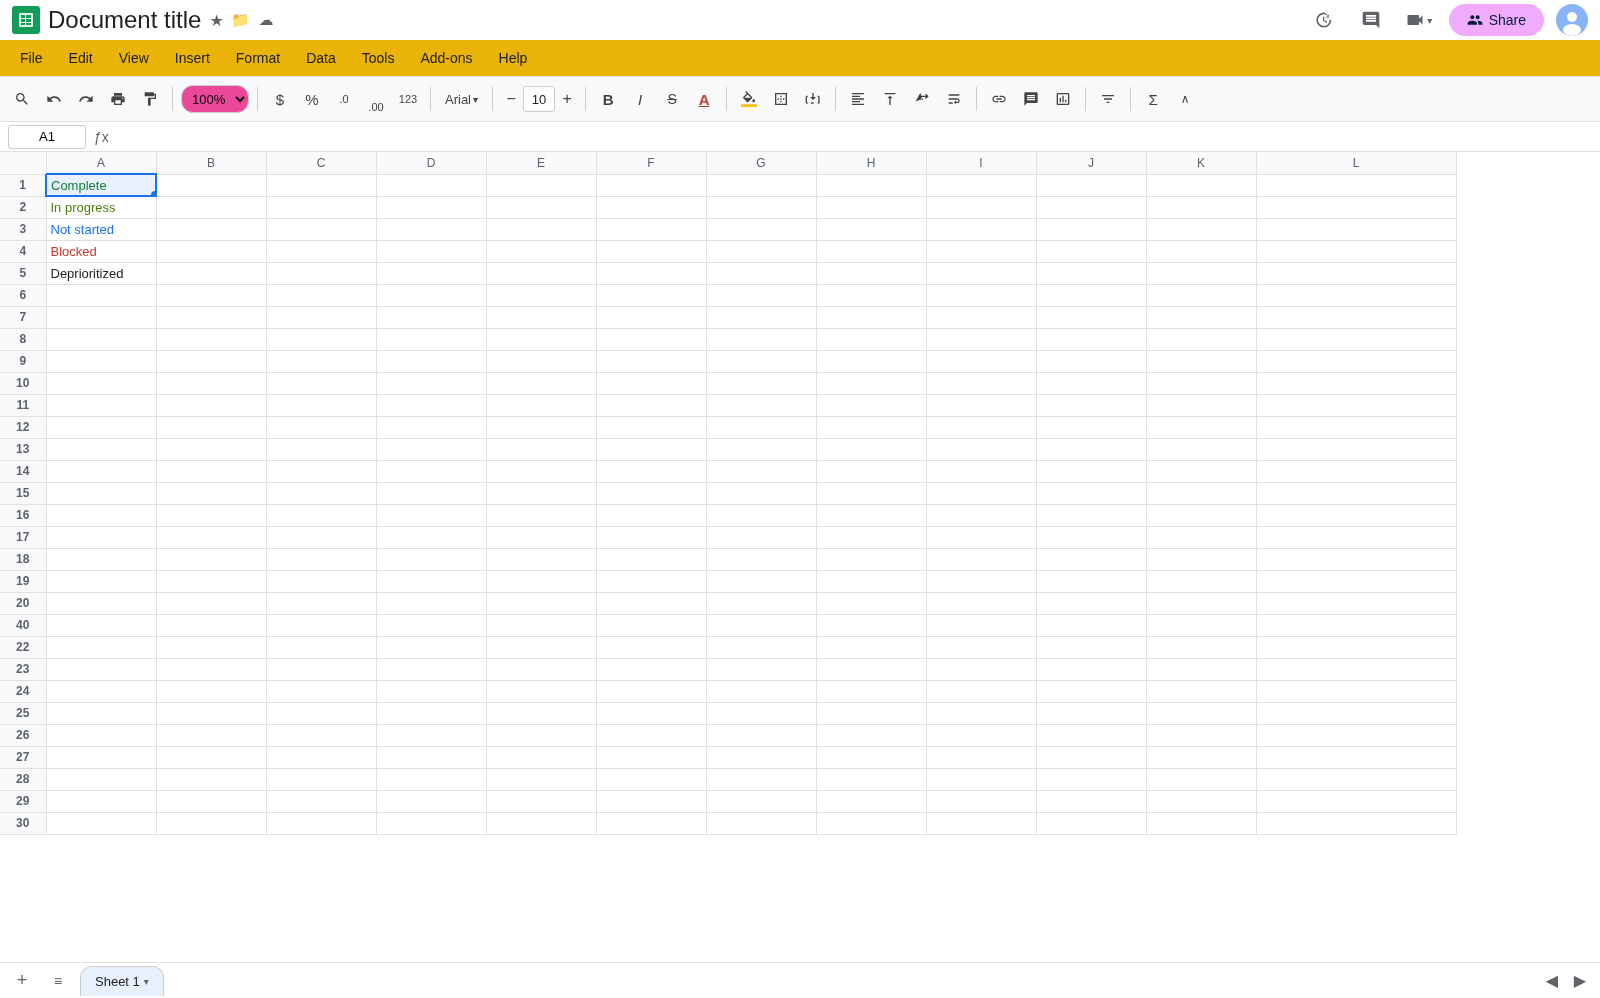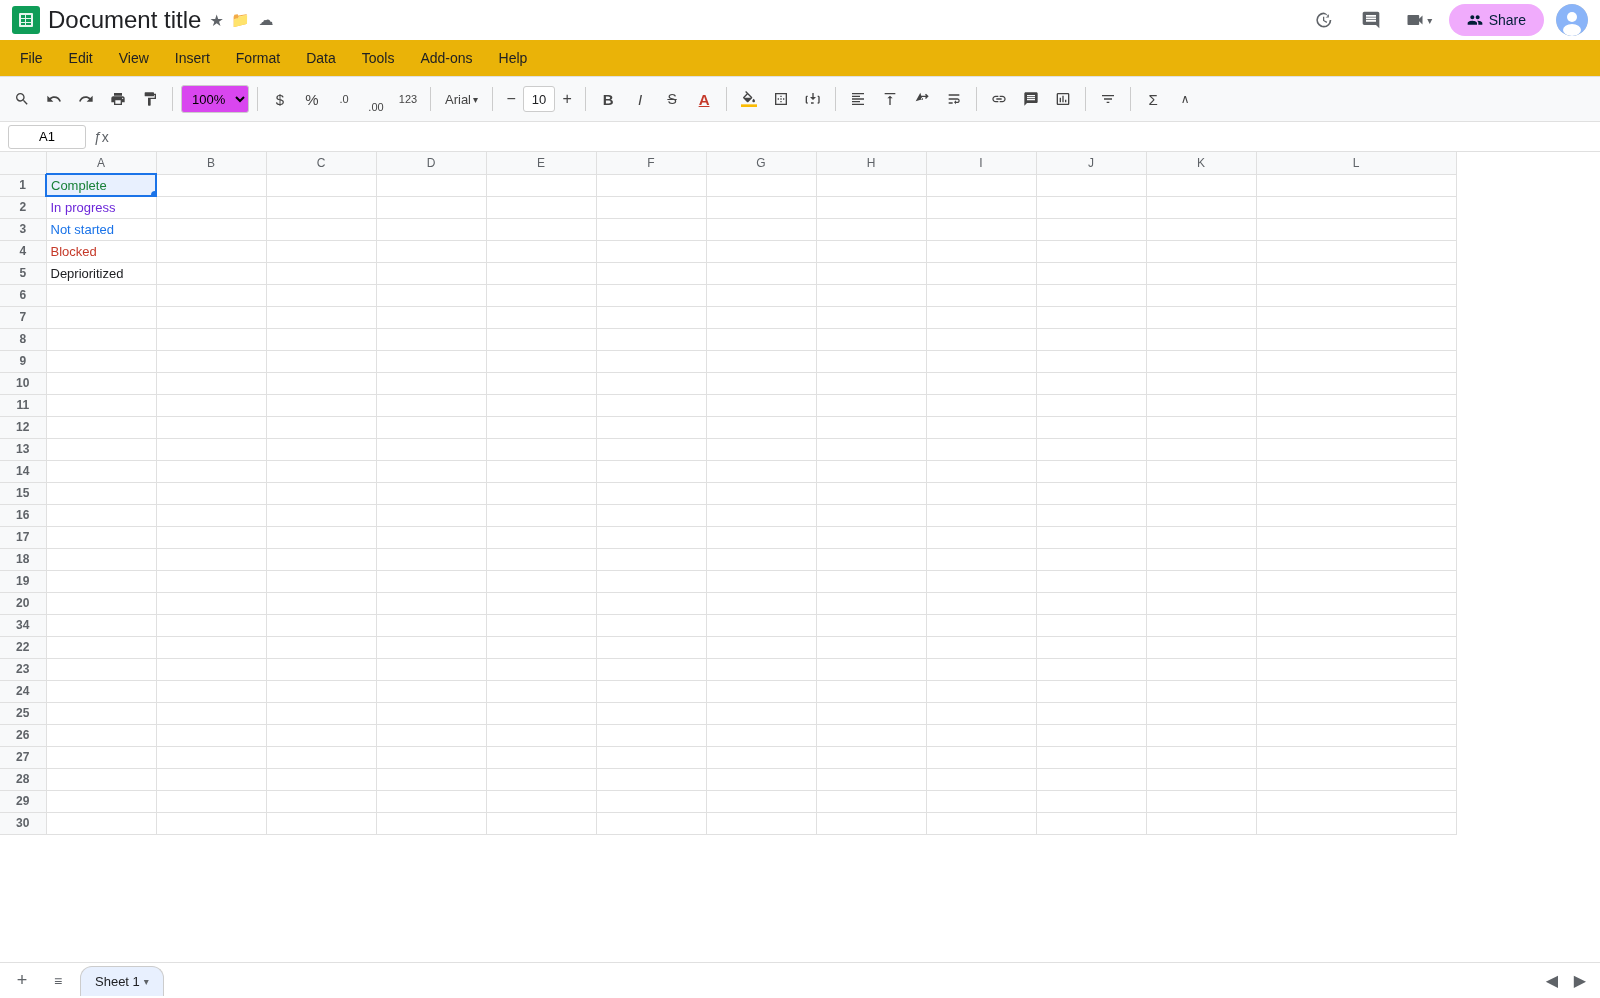--- a/index.html
+++ b/index.html
@@ -103,24 +103,24 @@
       padding: 2px 6px;
       border-radius: 4px;
       cursor: pointer;
       font-size: 13px;
       color: #444;
       height: 28px;
       border: none; background: transparent;
       flex-shrink: 0;
     }
     #zoom-select {
-      border: 1px solid #ccc; border-radius: 3px;
+      border: 1px solid #ccc; border-radius: 12px;
       padding: 2px 6px;
       font-size: 13px;
-      background: #d946ef;
+      background: #ec4899;
       cursor: pointer;
       height: 28px;
       flex-shrink: 0;
     }
     #font-size-container {
       display: flex; align-items: center; gap: 2px; flex-shrink: 0;
     }
     #font-size-box {
       width: 32px; height: 26px;
       border: 1px solid #ccc; border-radius: 3px;
@@ -226,21 +226,21 @@
       padding: 0 4px;
       font-size: 13px;
       overflow: hidden;
       white-space: nowrap;
       text-overflow: ellipsis;
       min-width: 100px;
     }
 
     
     .status-complete { color: #188038; font-size: 13px; }
-    .status-inprogress { color: #6d28d9; font-size: 13px; margin-top: 29px; }
+    .status-inprogress { color: #4d7c0f; font-size: 13px; margin-top: 29px; }
     .status-notstarted { color: #1a73e8; font-size: 13px; }
     .status-blocked { color: #c53929; font-size: 13px; font-weight: 500; }
     .status-deprioritized { color: #202124; font-size: 13px; }
 
     
     #bottom-bar {
       display: flex;
       align-items: center;
       height: 36px;
       background: #fff;
@@ -828,21 +828,21 @@
             <td class="cell"></td>
             <td class="cell"></td>
             <td class="cell"></td>
             <td class="cell"></td>
             <td class="cell"></td>
             <td class="cell"></td>
             <td class="cell"></td>
             <td class="cell"></td>
           </tr>
           <tr>
-            <th class="row-header">34</th>
+            <th class="row-header">40</th>
             <td class="cell"></td>
             <td class="cell"></td>
             <td class="cell"></td>
             <td class="cell"></td>
             <td class="cell"></td>
             <td class="cell"></td>
             <td class="cell"></td>
             <td class="cell"></td>
             <td class="cell"></td>
             <td class="cell"></td>

